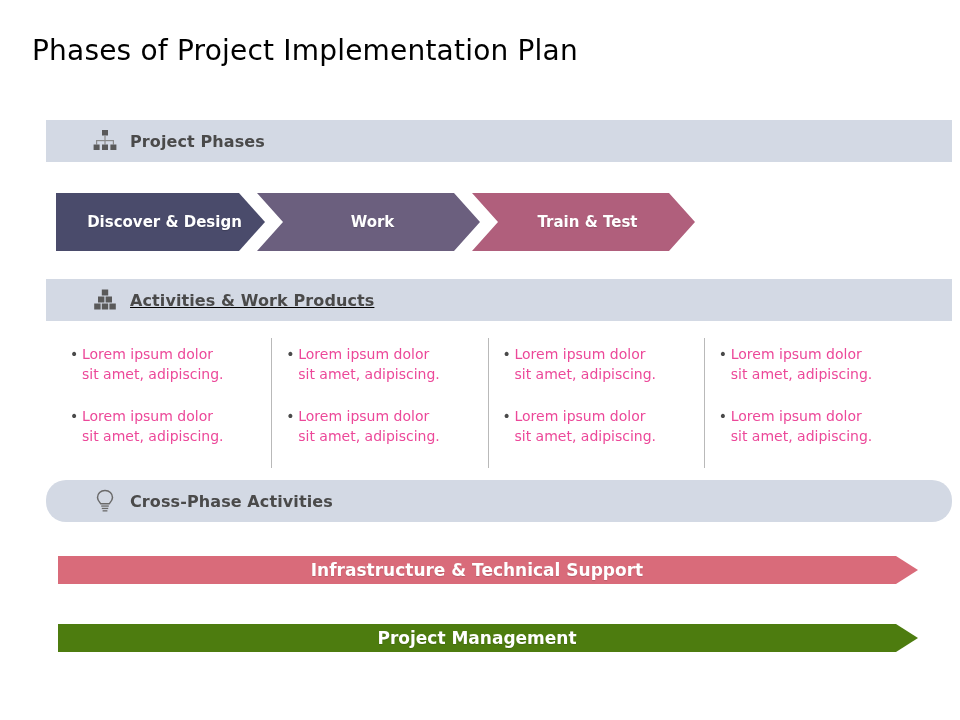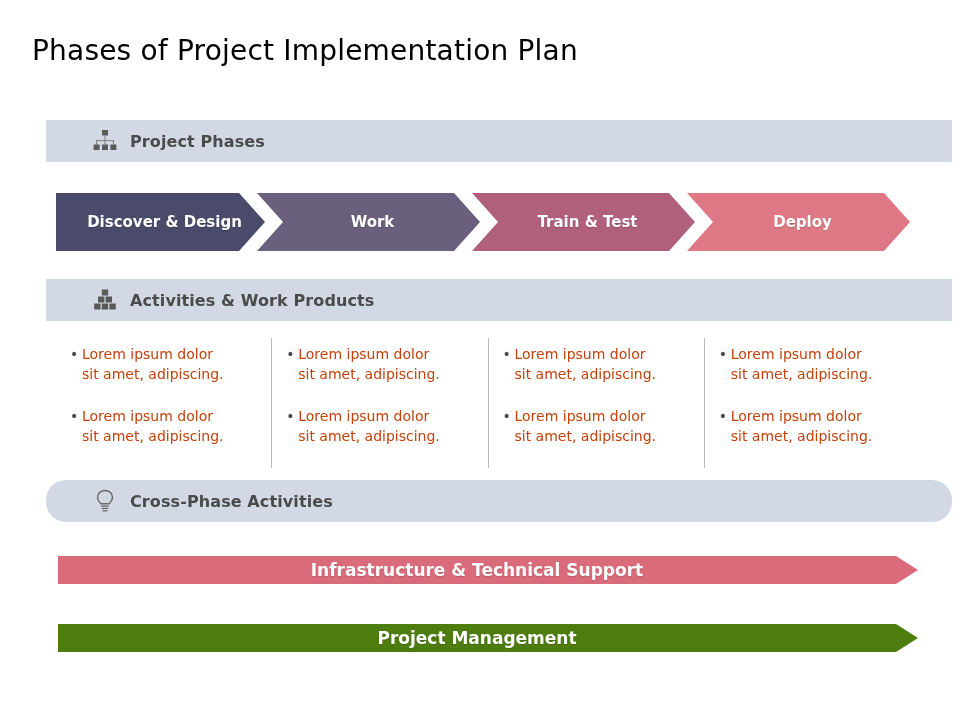--- a/index.html
+++ b/index.html
@@ -49,21 +49,21 @@
     justify-content: center;
   }
   .section-bar .sec-label {
     font-size: 16px;
     font-weight: bold;
     color: #4a4a4a;
     letter-spacing: 0.1px;
     white-space: nowrap;
   }
   #bar-phases     { top: 120px; }
-  #bar-activities { top: 279px; }
+  #bar-activities { top: 279px; text-decoration: underline; }
   #bar-cross      { top: 480px; }
 
   
   .phase-row {
     position: absolute;
     left: 56px;
     top: 193px;
     width: 860px;
     height: 69px;
   }
@@ -113,21 +113,21 @@
   .bullet-dot {
     width: 12px;
     flex: none;
     font-size: 14px;
     line-height: 20px;
     color: #4a4a4a;
   }
   .bullet-text {
     font-size: 14px;
     line-height: 20px;
-    color: #c2410c;
+    color: #ec4899;
     max-width: 150px;
   }
 
   
   .banner {
     position: absolute;
     left: 58px;
     width: 860px;
     height: 28px;
     display: flex;
@@ -172,23 +172,20 @@
 <div class="phase-row">
   <div class="chevron first" id="chev-0" style="left: 0px; width: 209px; background: rgb(74, 75, 107);">
     <span class="chev-label">Discover  &amp; Design</span>
   </div>
   <div class="chevron" id="chev-1" style="left: 201px; width: 223px; background: rgb(107, 95, 126);">
     <span class="chev-label">Work</span>
   </div>
   <div class="chevron" id="chev-2" style="left: 416px; width: 223px; background: rgb(176, 95, 124);">
     <span class="chev-label">Train &amp; Test</span>
   </div>
-  <div class="chevron" id="chev-3" style="left: 631px; width: 223px; background: rgb(221, 120, 132);">
-    <span class="chev-label">Deploy</span>
-  </div>
 </div>
 
 <div class="section-bar" id="bar-activities" style="background: rgb(211, 217, 228);">
   <span class="sec-icon">
     <svg width="24" height="22" viewBox="0 0 24 22" aria-hidden="true">
       <rect x="8.8" y="0.5" width="6.4" height="6" fill="#5a5a5a"></rect>
       <rect x="5" y="7.5" width="6.4" height="6" fill="#5a5a5a"></rect>
       <rect x="12.6" y="7.5" width="6.4" height="6" fill="#5a5a5a"></rect>
       <rect x="1.2" y="14.5" width="6.4" height="6" fill="#5a5a5a"></rect>
       <rect x="8.8" y="14.5" width="6.4" height="6" fill="#5a5a5a"></rect>

